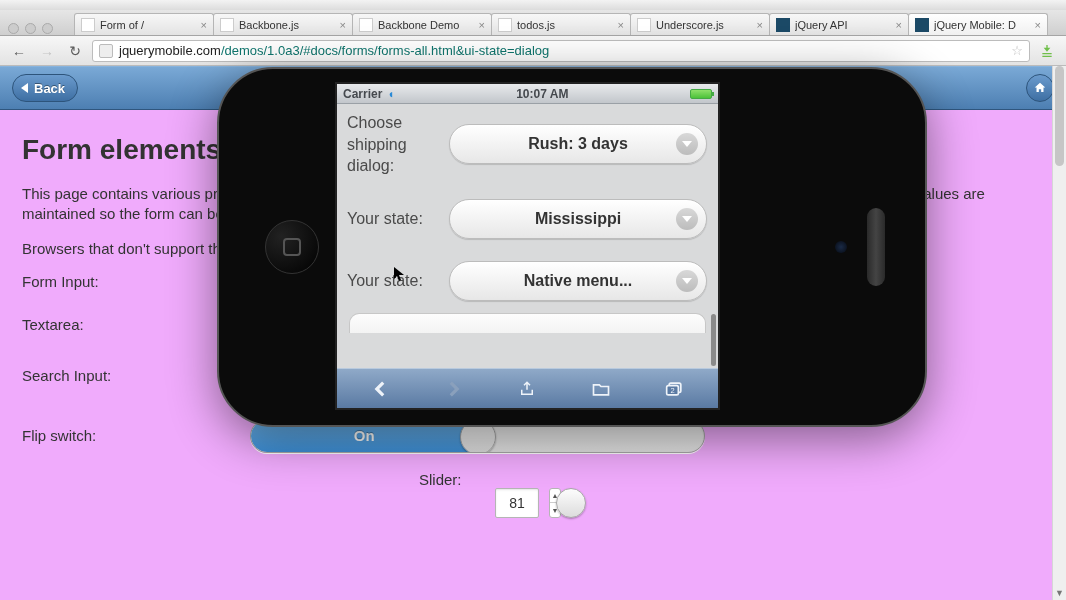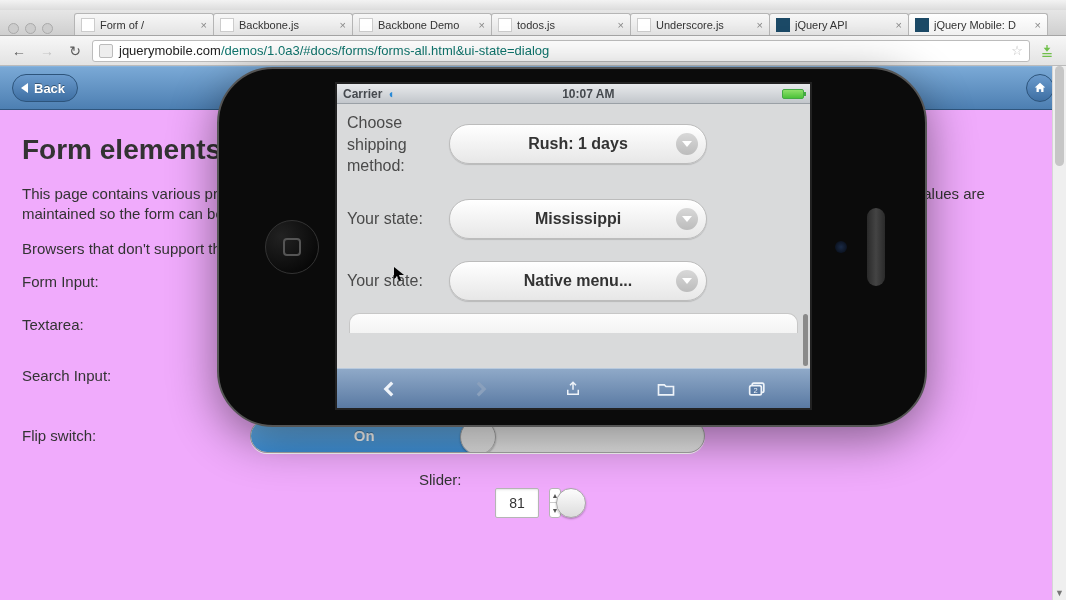--- a/index.html
+++ b/index.html
@@ -57,21 +57,21 @@
 
   
   .pagescroll{ position:absolute; right:0; top:0; bottom:0; width:14px; background:#efefef; border-left:1px solid #d6d6d6;}
   .pagescroll .thumb{ position:absolute; left:2px; right:2px; top:0; height:100px; background:#c6c6c6; border-radius:5px;}
   .pagescroll .arrow{ position:absolute; left:0; right:0; height:14px; display:flex; align-items:center; justify-content:center; font-size:9px; color:#777;}
   .pagescroll .arrow.up{ top:0;} .pagescroll .arrow.down{ bottom:0;}
 
   
   .device{ position:absolute; left:217px; top:1px; width:710px; height:360px; z-index:50; filter: drop-shadow(0 12px 24px rgba(0,0,0,.45));}
   .chassis{ position:absolute; inset:0; background:#0b0b0b; border-radius:56px; border:2px solid #555;}
-  .screenarea{ position:absolute; left:118px; top:15px; width:477px; height:328px; background:#d9dadb; border:2px solid #222; display:flex; flex-direction:column;}
+  .screenarea{ position:absolute; left:118px; top:15px; width:385px; height:328px; background:#d9dadb; border:2px solid #222; display:flex; flex-direction:column;}
   .homebtnhw{ position:absolute; left:48px; top:50%; transform:translateY(-50%); width:54px; height:54px; border-radius:50%; background:radial-gradient(circle at 30% 30%, #222, #000); border:1px solid #333; display:flex; align-items:center; justify-content:center;}
   .homebtnhw .sq{ width:18px; height:18px; border:2px solid #555; border-radius:4px;}
   .speaker{ position:absolute; right:42px; top:50%; transform:translateY(-50%); width:18px; height:78px; border-radius:10px; background:linear-gradient(90deg,#2a2a2a,#444,#2a2a2a);}
   .camera{ position:absolute; right:80px; top:50%; transform:translateY(-50%); width:12px; height:12px; border-radius:50%; background:radial-gradient(circle,#1a2a46,#060a12);}
   
   .statusbar{ height:20px; background:linear-gradient(#e8eaec,#c2c6cb); border-bottom:1px solid #9aa0a6; display:flex; align-items:center; font-size:12px; font-weight:bold; color:#45494e; padding:0 6px; justify-content:space-between;}
   .statusbar .carrier{ display:flex; align-items:center; gap:5px;}
   .statusbar .wifi{ color:#2a8ad6;}
   .statusbar .batt{ width:22px; height:10px; border:1px solid #4a4; border-radius:2px; position:relative; background:linear-gradient(#8ee06a,#4cc23a);}
   .statusbar .batt::after{content:""; position:absolute; right:-3px; top:2px; width:2px; height:4px; background:#4a4;}
@@ -227,23 +227,23 @@
       <div class="statusbar">
         <span class="carrier">
             <span>Carrier</span> 
             <span class="wifi">◖</span>
           </span>
         <span>10:07 AM</span>
         <span class="batt"></span>
       </div>
       <div class="pcontent">
         <div class="fieldrow">
-          <div class="plabel">Choose shipping method:</div>
+          <div class="plabel">Choose shipping dialog:</div>
           <div class="selectbtn">
-              <span class="val">Rush: 1 days</span>
+              <span class="val">Rush: 3 days</span>
               <span class="dd"></span>
             </div>
         </div>
         <div class="fieldrow">
           <div class="plabel">Your state:</div>
           <div class="selectbtn">
               <span class="val">Mississippi</span>
               <span class="dd"></span>
             </div>
         </div>

